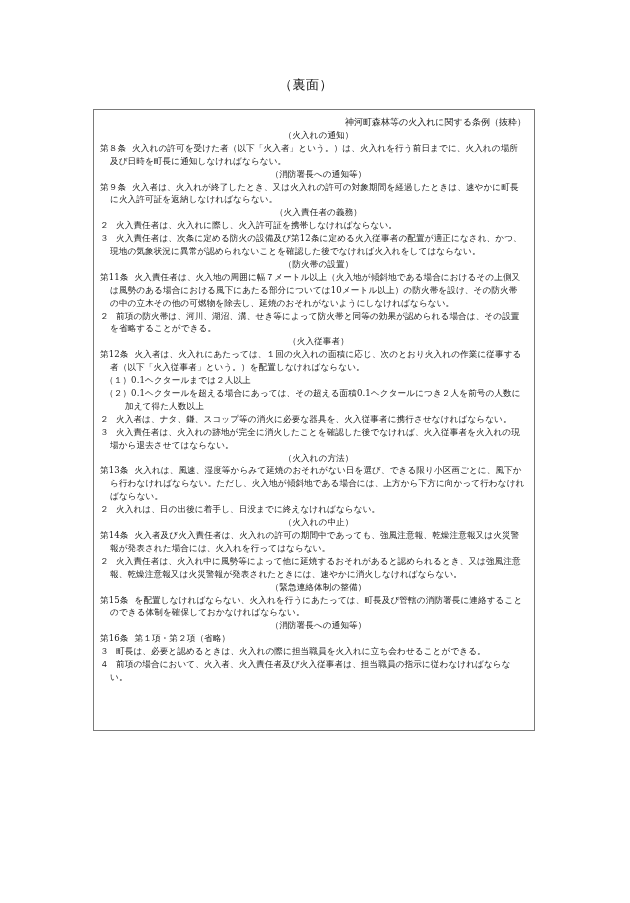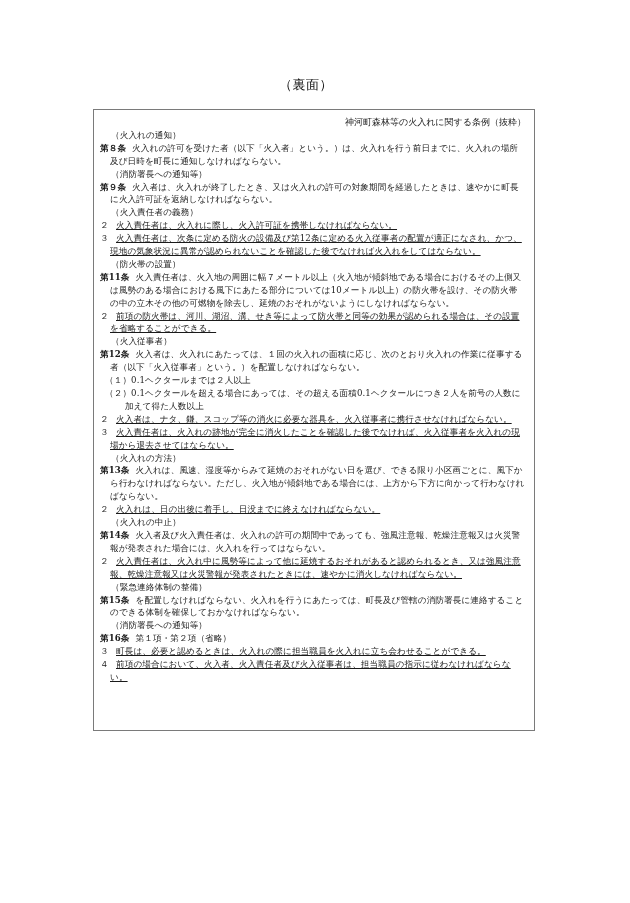--- a/index.html
+++ b/index.html
@@ -45,37 +45,36 @@
     }
     .line {
       font-size: 8.6px;
       line-height: 12.9px;
       white-space: normal;
       word-break: break-all;
       letter-spacing: 0.1px;
     }
     .caption {
       padding-left: 11px;
+      text-align: center;
     }
     .article {
       padding-left: 10px;
       text-indent: -10px;
     }
     .paragraph {
       padding-left: 10px;
       text-indent: -10px;
-      text-decoration: underline;
     }
     .item {
       padding-left: 25px;
       text-indent: -20px;
     }
     .art-label {
       margin-right: 6px;
-      font-weight: bold;
     }
     .para-num {
       display: inline-block;
       width: 10px;
       text-indent: 0;
       margin-right: 6px;
     }
   </style>
 </head>
 <body>

